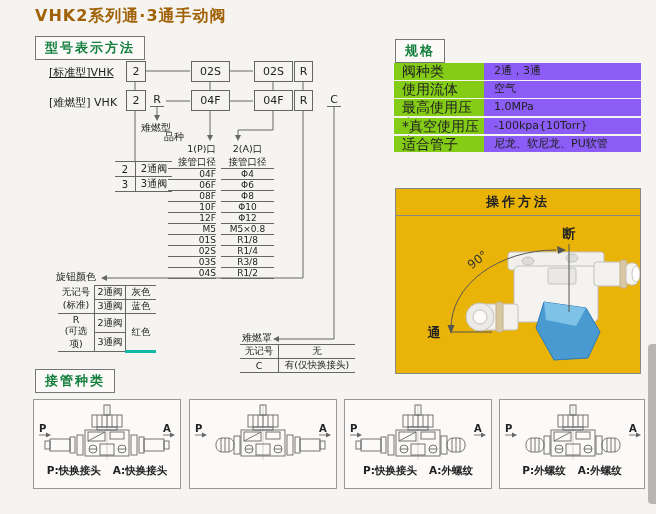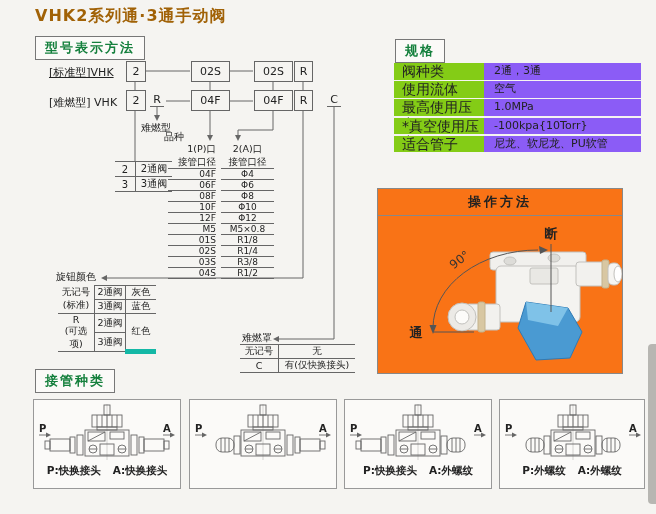--- a/index.html
+++ b/index.html
@@ -30,21 +30,21 @@
   table.fc td{font-size:9.5px;height:11px;padding:0 3px;}
   table.fc tr:first-child td{border-top:1px solid #666;}
   table.fc td.c2{border-left:1px solid #666;}
   .tlabel{font-size:10px;color:#222;}
   
   #spec-table{left:394px;top:63px;width:247px;}
   .srow{display:flex;height:16.5px;margin-bottom:1.7px;}
   .srow .sl{width:90px;background:#84cc16;font-size:14px;font-weight:500;line-height:16.5px;padding-left:8px;box-sizing:border-box;}
   .srow .sv{flex:1;background:#8b5cf6;font-size:11px;line-height:16.5px;padding-left:10px;}
   
-  #op-box{left:377px;top:188px;width:246px;height:186px;border:1px solid #888;background:#f97316;box-sizing:border-box;}
+  #op-box{left:395px;top:188px;width:246px;height:186px;border:1px solid #888;background:#eab308;box-sizing:border-box;}
   #op-title{height:26px;line-height:26px;text-align:center;font-weight:bold;font-size:13px;letter-spacing:3px;border-bottom:1px solid #888;}
   
   .pipe-box{position:absolute;top:399px;width:148px;height:90px;border:1px solid #999;background:#fbfaf8;box-sizing:border-box;}
   .pipe-box svg{display:block;margin:2px auto 0;}
   .cap{text-align:center;font-size:10.5px;font-weight:600;color:#222;margin-top:2px;white-space:nowrap;}
   .cap span + span{margin-left:12px;}
   #side-tab{right:0;top:344px;width:8px;height:160px;background:#b7b6b2;border-radius:4px 0 0 4px;}
   svg text{font-family:"DejaVu Sans","Liberation Sans",sans-serif;}
 </style>
 </head>
@@ -152,21 +152,21 @@
       <td class="c2" style="width:26px;">2通阀</td>
       <td class="c3" style="width:26px;">灰色</td>
     </tr>
     <tr>
       <td class="c2">3通阀</td>
       <td class="c3">蓝色</td>
     </tr>
     <tr>
       <td class="c1" rowspan="2"><span>R</span><br><span>(可选项)</span></td>
       <td class="c2">2通阀</td>
-      <td class="c3" rowspan="2" style="border-bottom:5px solid #14b8a6;">红色</td>
+      <td class="c3" rowspan="2" style="border-bottom:3px solid #14b8a6;">红色</td>
     </tr>
     <tr>
       <td class="c2">3通阀</td>
     </tr>
   </tbody>
     </table>
 
   <div class="abs tlabel" style="left:242px;top:331px;">难燃罩</div>
   <table class="abs mini fc" style="left:240px;top:344px;">
     <tbody>

